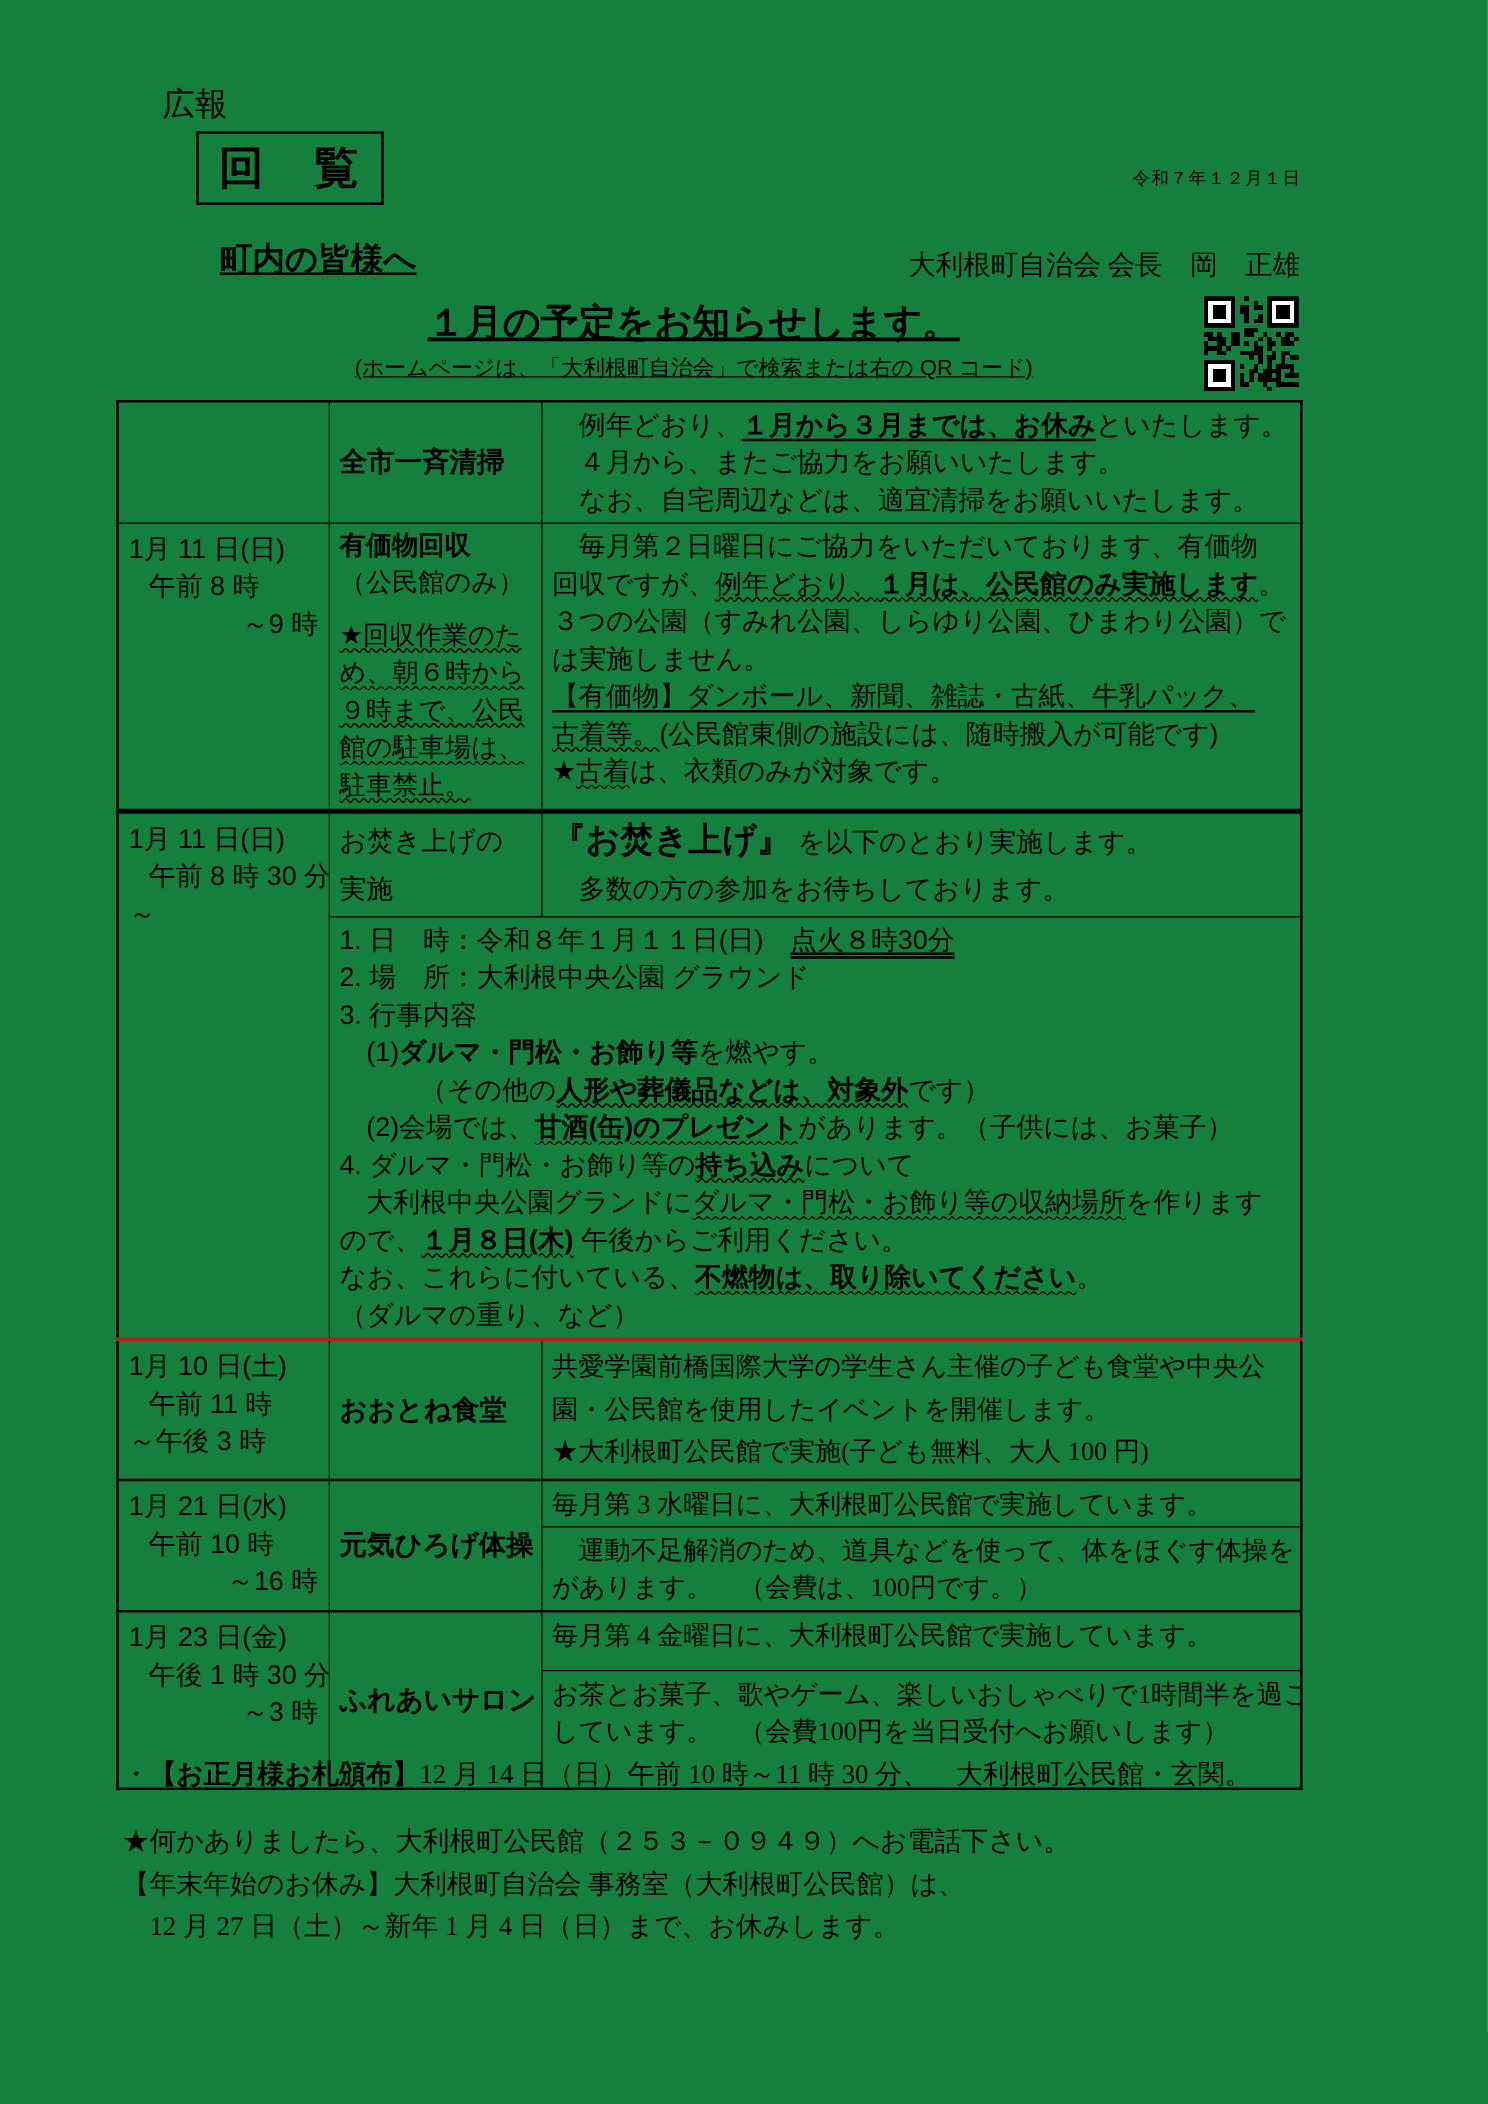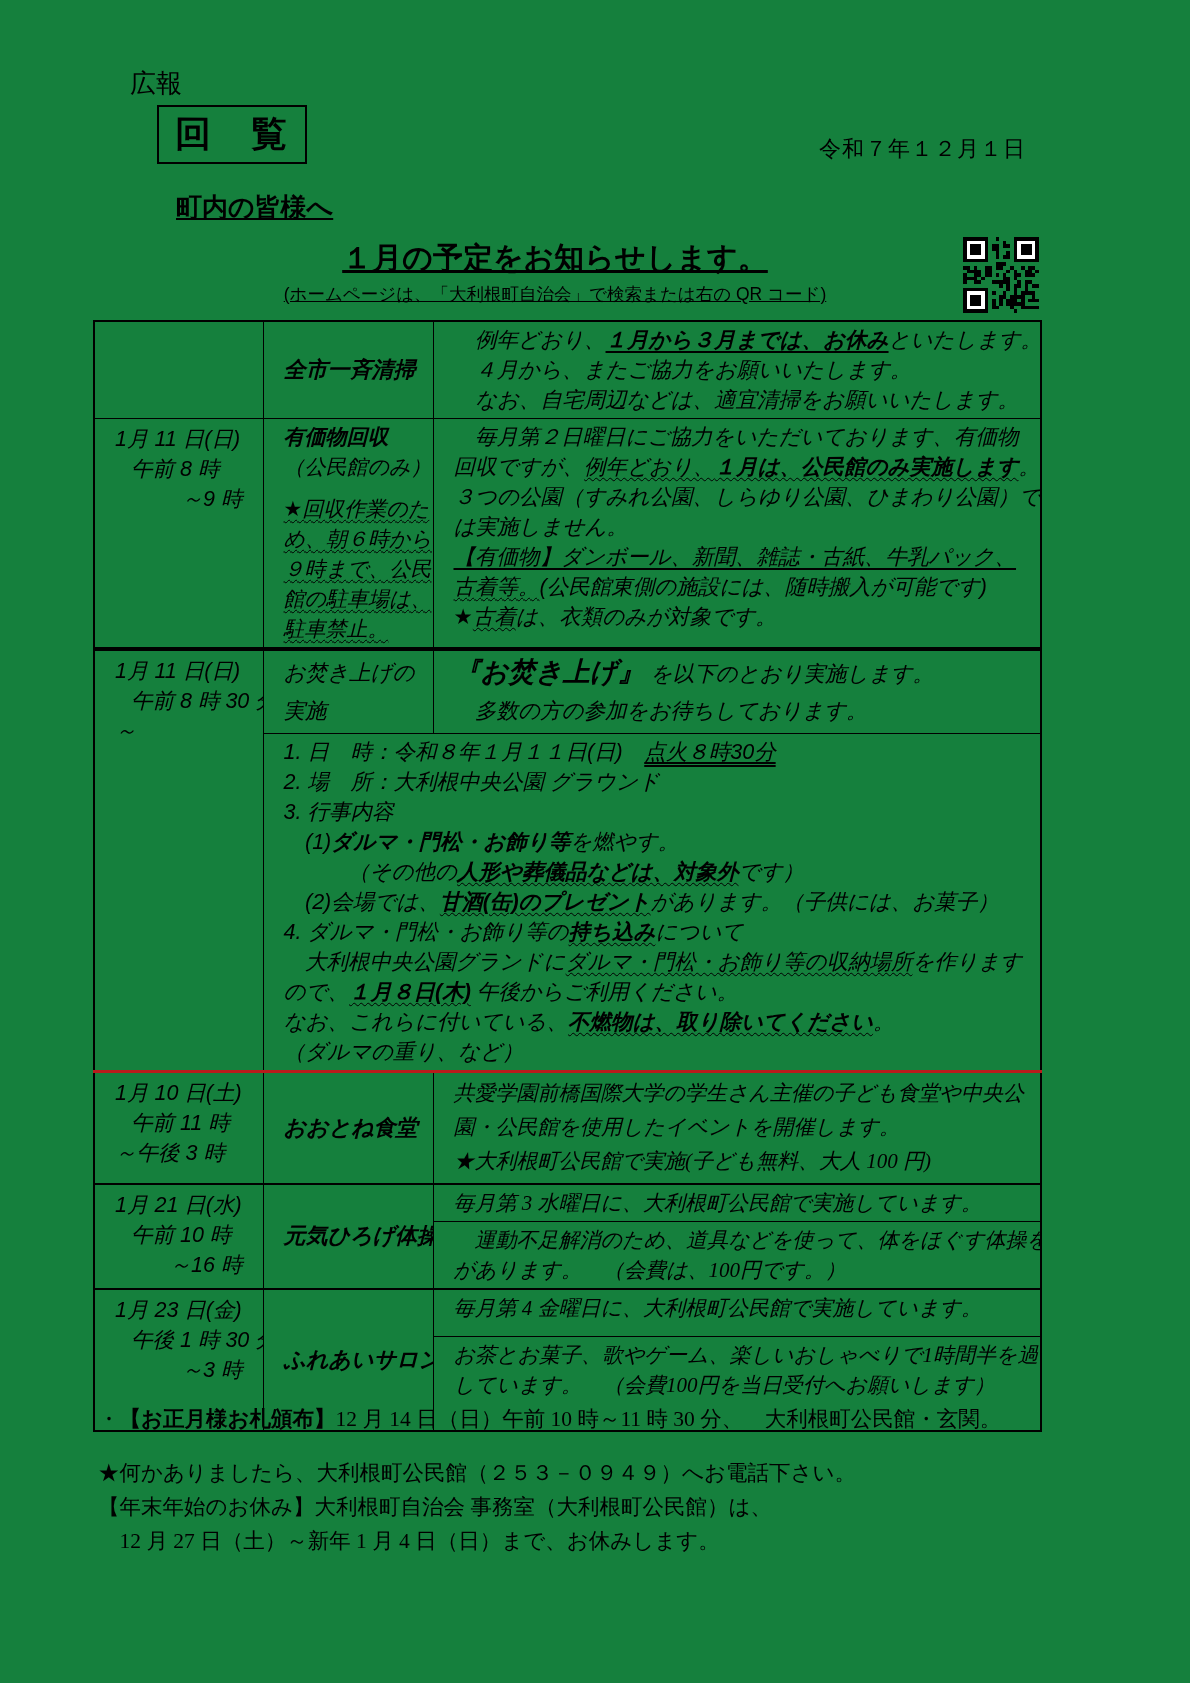--- a/index.html
+++ b/index.html
@@ -12,33 +12,33 @@
   .b{font-weight:bold;}
   .u{text-decoration-line:underline;text-decoration-style:solid;text-underline-offset:4px;text-decoration-thickness:1.5px;}
   .w{text-decoration-line:underline;text-decoration-style:wavy;text-underline-offset:3px;text-decoration-thickness:1px;}
   .d{text-decoration-line:underline;text-decoration-style:double;text-underline-offset:3px;}
   .lg{font-size:27px;font-weight:bold;}
 
   
   .kouhou{position:absolute;left:130px;top:66px;font-size:26px;}
   .kairan-box{position:absolute;left:157px;top:105px;border:2.5px solid #000;padding:3px 16px;
               font-size:36px;font-weight:bold;letter-spacing:2px;text-align:center;}
-  .issue-date{position:absolute;right:164px;top:134px;font-size:22px;letter-spacing:1px;}
+  .issue-date{position:absolute;right:149px;top:134px;font-size:14px;letter-spacing:1px;}
   .salutation{position:absolute;left:176px;top:190px;font-size:26px;font-weight:bold;}
   .sender{position:absolute;right:150px;top:197px;font-size:22px;}
   .doc-title{position:absolute;left:60px;top:238px;width:990px;text-align:center;
              font-size:30px;font-weight:bold;}
   .doc-subtitle{position:absolute;left:60px;top:282px;width:990px;text-align:center;font-size:17.5px;}
   .qr{position:absolute;left:963px;top:237px;width:76px;height:76px;}
   .qr svg{display:block;width:76px;height:76px;}
 
   
   table.sched{position:absolute;left:93px;top:320px;border-collapse:collapse;table-layout:fixed;
               width:947px;border:2.5px solid #000;font-size:21.5px;line-height:30px;}
-  .sched td{border:1.5px solid #000;vertical-align:top;padding:3px 20px;overflow:hidden;font-style:italic;}
+  .sched td{border:1.5px solid #000;vertical-align:top;padding:3px 8px;overflow:hidden;}
   .sched .ln{white-space:pre;}
   td.labm{vertical-align:middle;font-weight:bold;font-size:22px;}
   td.dcell{padding-top:5px;}
   .dcell .ln:nth-child(2){padding-left:16px;}
   .dcell .ln:nth-child(3){text-align:right;}
   .dcell.left3 .ln:nth-child(3){text-align:left;}
   tr.r3a td{border-top:4px solid #000;}
   tr.r4 td{border-top:3px solid #b91c1c;}
   tr.r5a td{border-top:2px solid #000;}
   tr.r6a td{border-top:2px solid #000;}
@@ -58,20 +58,21 @@
 </style>
 </head>
 <body>
 
 <div class="page">
 
   <div class="kouhou mincho">広報</div>
   <div class="kairan-box mincho">回　覧</div>
   <div class="issue-date mincho">令和７年１２月１日</div>
   <div class="salutation gothic">町内の皆様へ</div>
+  <div class="sender mincho">大利根町自治会 会長　岡　正雄</div>
   <div class="doc-title gothic">１月の予定をお知らせします。</div>
   <div class="doc-subtitle gothic">(ホームページは、「大利根町自治会」で検索または右の QR コード)</div>
   <div class="qr">
     <svg viewBox="0 0 21 21" shape-rendering="crispEdges" xmlns="http://www.w3.org/2000/svg">
         <rect x="0" y="0" width="7" height="7" fill="#000"></rect>
         <rect x="1" y="1" width="5" height="5" fill="#fff"></rect>
         <rect x="2" y="2" width="3" height="3" fill="#000"></rect>
         <rect x="14" y="0" width="7" height="7" fill="#000"></rect>
         <rect x="15" y="1" width="5" height="5" fill="#fff"></rect>
         <rect x="16" y="2" width="3" height="3" fill="#000"></rect>

